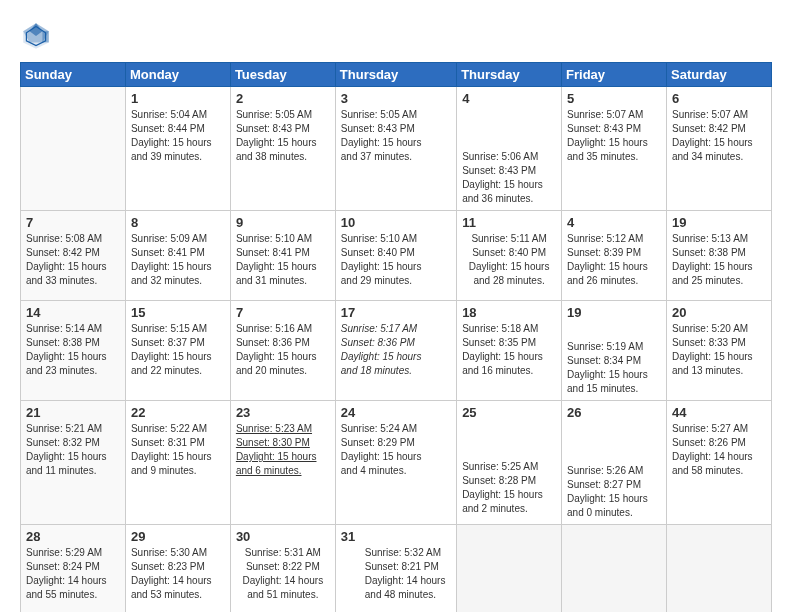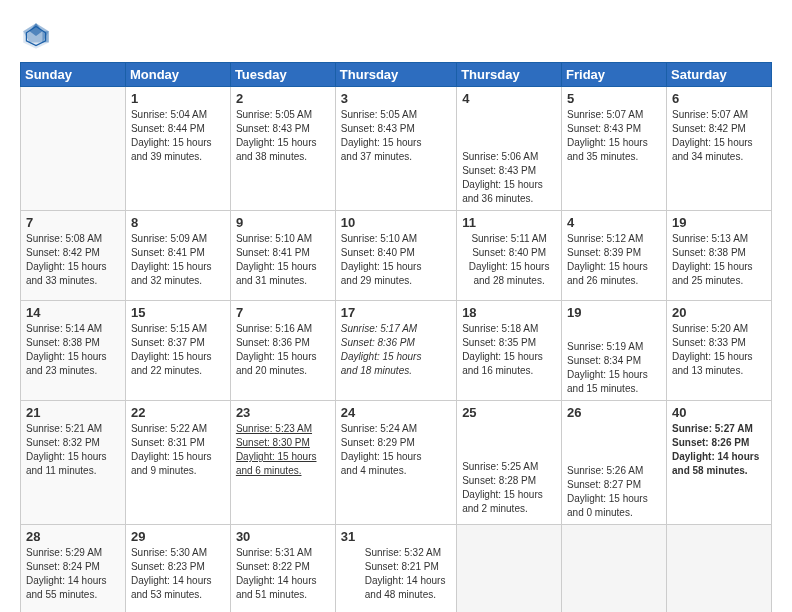--- a/index.html
+++ b/index.html
@@ -304,22 +304,22 @@
 and 2 minutes.</div>
         </td>
         <td>
           <div class="day-number">26</div>
           <div class="day-detail" style="white-space: pre-line; margin-top: 44px;">Sunrise: 5:26 AM
 Sunset: 8:27 PM
 Daylight: 15 hours
 and 0 minutes.</div>
         </td>
         <td>
-          <div class="day-number">40</div>
-          <div class="day-detail" style="white-space: pre-line; font-weight: bold;">Sunrise: 5:27 AM
+          <div class="day-number">44</div>
+          <div class="day-detail" style="white-space: pre-line;">Sunrise: 5:27 AM
 Sunset: 8:26 PM
 Daylight: 14 hours
 and 58 minutes.</div>
         </td>
       </tr>
       <tr class="week-row">
         <td>
           <div class="day-number">28</div>
           <div class="day-detail" style="white-space: pre-line;">Sunrise: 5:29 AM
 Sunset: 8:24 PM
@@ -328,21 +328,21 @@
         </td>
         <td>
           <div class="day-number">29</div>
           <div class="day-detail" style="white-space: pre-line;">Sunrise: 5:30 AM
 Sunset: 8:23 PM
 Daylight: 14 hours
 and 53 minutes.</div>
         </td>
         <td>
           <div class="day-number">30</div>
-          <div class="day-detail" style="white-space: pre-line;">Sunrise: 5:31 AM
+          <div class="day-detail" style="white-space: pre-line; text-align: center;">Sunrise: 5:31 AM
 Sunset: 8:22 PM
 Daylight: 14 hours
 and 51 minutes.</div>
         </td>
         <td>
           <div class="day-number">31</div>
           <div class="day-detail" style="white-space: pre-line; margin-left: 24px;">Sunrise: 5:32 AM
 Sunset: 8:21 PM
 Daylight: 14 hours
 and 48 minutes.</div>

